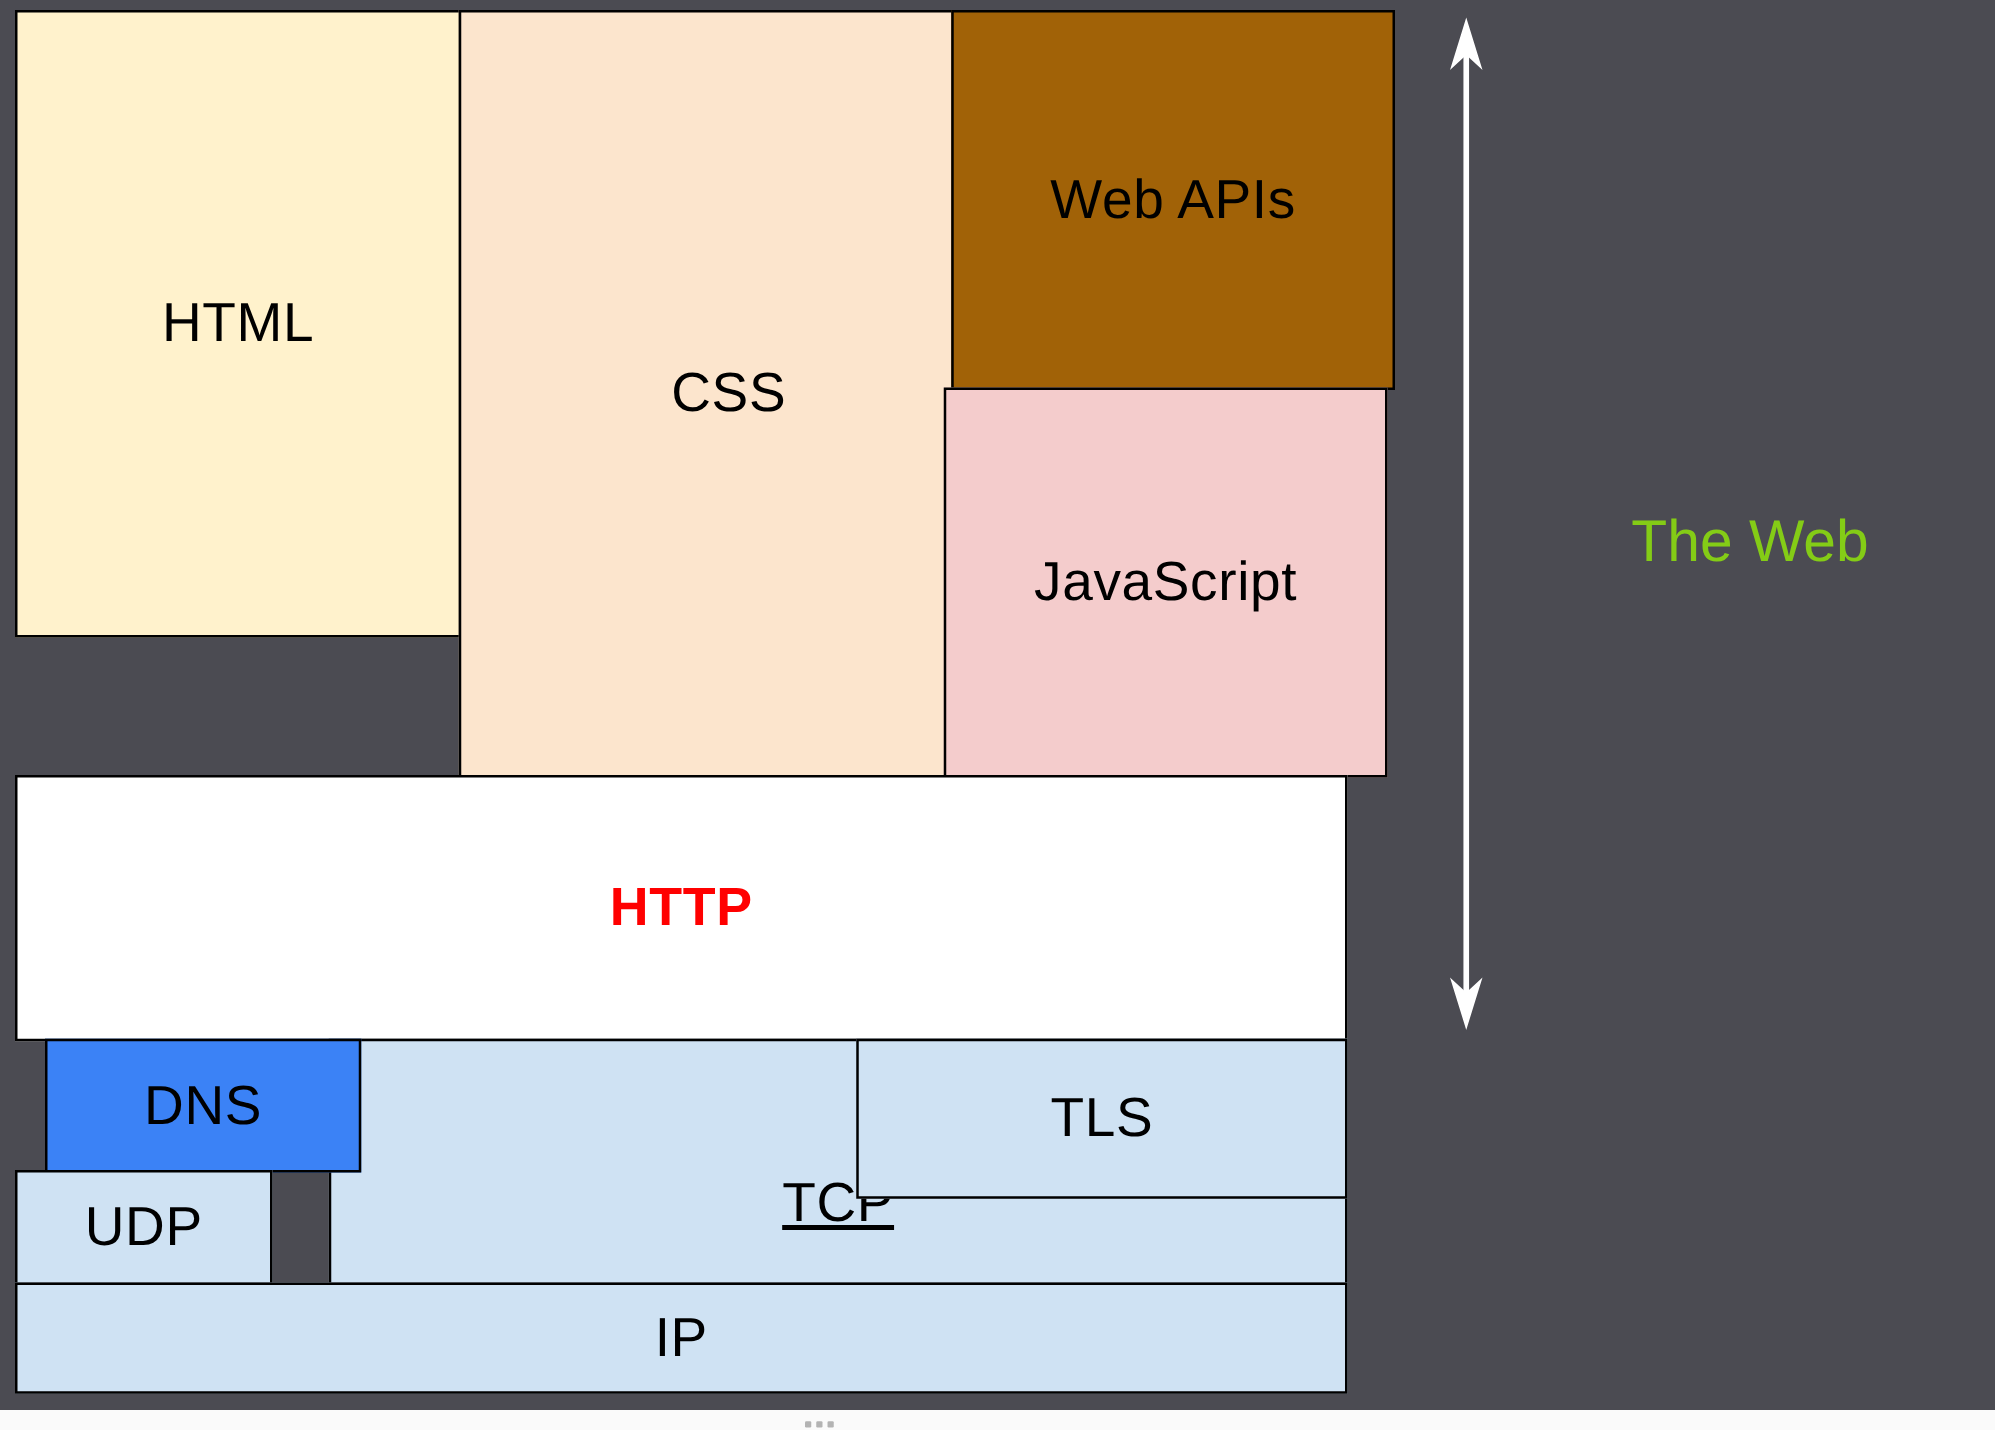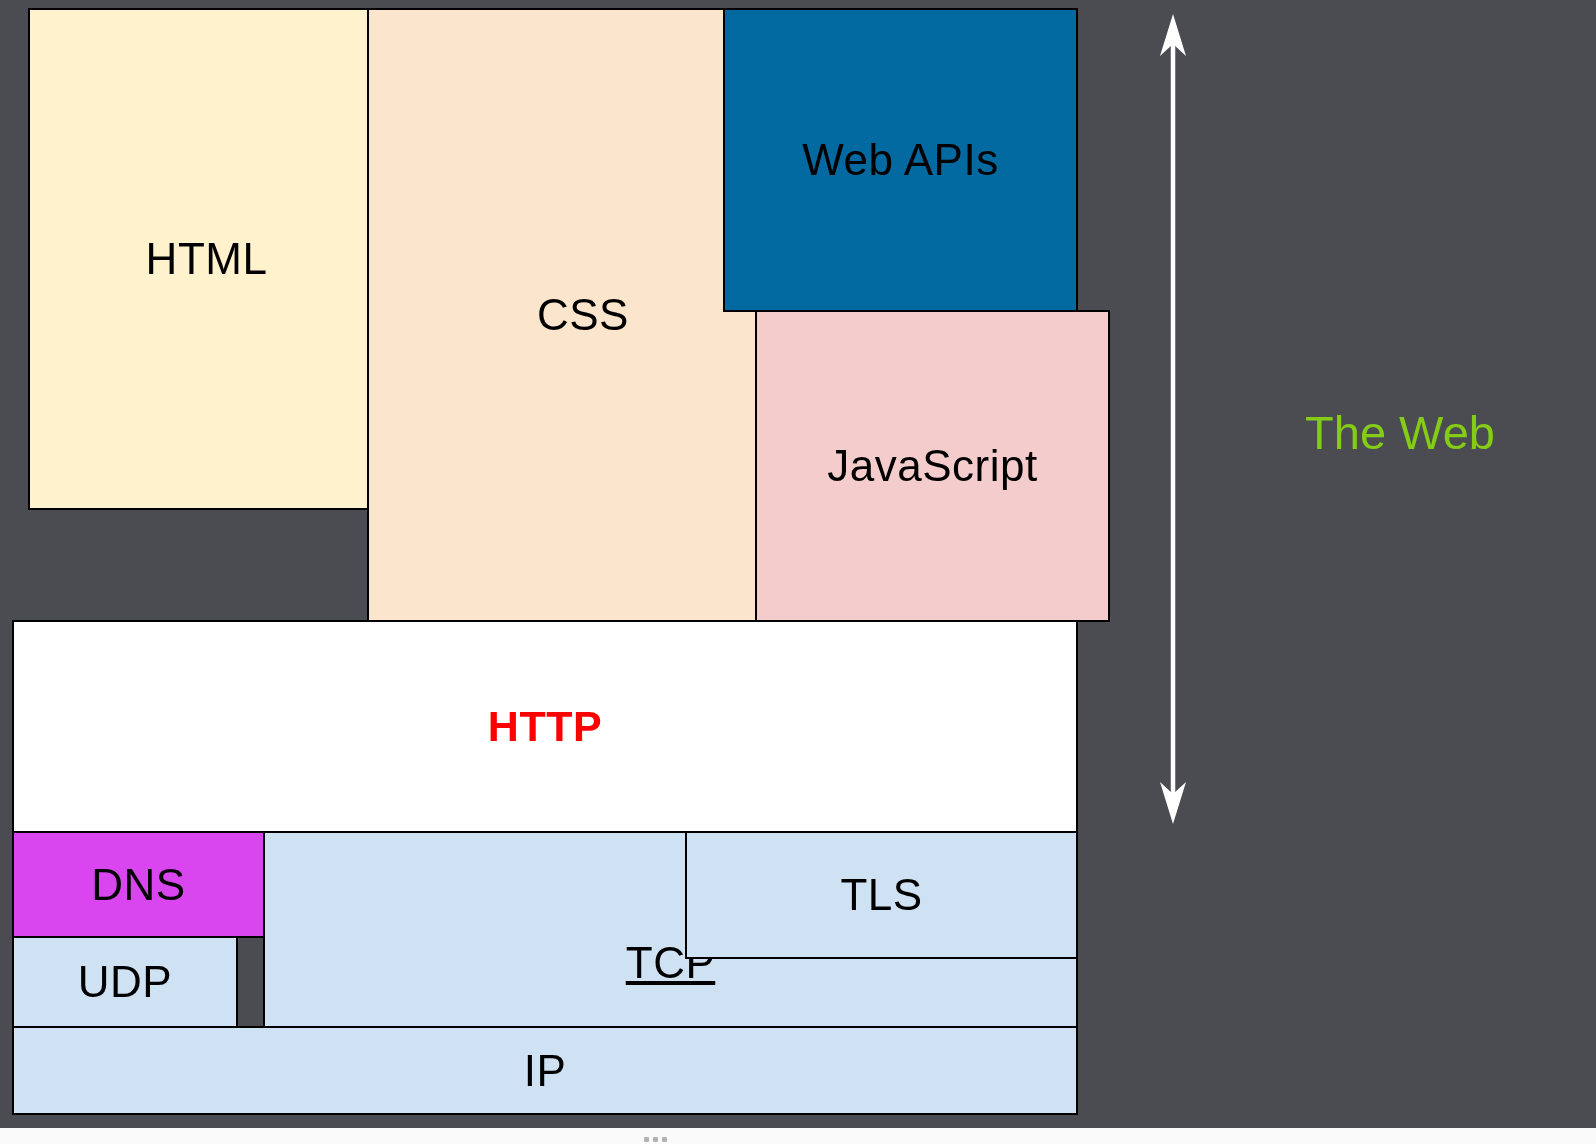--- a/index.html
+++ b/index.html
@@ -23,30 +23,30 @@
     align-items: center;
     justify-content: center;
   }
   .lbl {
     font-size: 44px;
     color: #000;
     letter-spacing: 0.5px;
     white-space: nowrap;
   }
   
-  .b-html       { left: 12px;  top: 8px;    width: 357px;  height: 502px; margin-left: 16px; }
+  .b-html       { left: 12px;  top: 8px;    width: 357px;  height: 502px; }
   .b-css        { left: 367px; top: 8px;    width: 432px;  height: 614px; }
   .b-webapis    { left: 723px; top: 8px;    width: 355px;  height: 304px; }
   .b-javascript { left: 723px; top: 310px;  width: 355px;  height: 312px; margin-left: 32px; }
   .b-http       { left: 12px;  top: 620px;  width: 1066px; height: 213px; }
   .b-http .lbl  { font-weight: bold; font-size: 43px; }
   .b-tcp        { left: 263px; top: 831px;  width: 815px;  height: 197px; padding-top: 66px; }
   .b-tls        { left: 685px; top: 831px;  width: 393px;  height: 128px; }
   .b-dns        { left: 12px;  top: 831px;  width: 253px;  height: 107px; }
-  .b-udp        { left: 12px;  top: 936px;  width: 226px;  height: 92px;  }
+  .b-udp        { left: 12px;  top: 936px;  width: 206px;  height: 92px;  }
   .b-ip         { left: 12px;  top: 1026px; width: 1066px; height: 89px;  }
 
   
   .arrow-wrap {
     position: absolute;
     left: 1157px;
     top: 10px;
     width: 32px;
     height: 818px;
     color: #fff; 
@@ -90,38 +90,38 @@
 <body>
 
 <div class="canvas" data-bind-bg="background.color" style="background-color: rgb(75, 75, 82);">
 
   <div class="box b-html" data-bind-bg="boxes.html.color" style="background-color: rgb(255, 242, 204);">
     <span class="lbl" data-bind="boxes.html.label">HTML</span>
   </div>
   <div class="box b-css" data-bind-bg="boxes.css.color" style="background-color: rgb(252, 229, 205);">
     <span class="lbl" data-bind="boxes.css.label">CSS</span>
   </div>
-  <div class="box b-webapis" data-bind-bg="boxes.web_apis.color" style="background-color: #0369a1;">
+  <div class="box b-webapis" data-bind-bg="boxes.web_apis.color" style="background-color: #a16207; margin-left: 38px;">
     <span class="lbl" data-bind="boxes.web_apis.label">Web APIs</span>
   </div>
   <div class="box b-javascript" data-bind-bg="boxes.javascript.color" style="background-color: rgb(244, 204, 204);">
     <span class="lbl" data-bind="boxes.javascript.label">JavaScript</span>
   </div>
 
   <div class="box b-http" data-bind-bg="boxes.http.color" style="background-color: rgb(255, 255, 255);">
     <span class="lbl" data-bind="boxes.http.label" style="color: rgb(255, 0, 0);">HTTP</span>
   </div>
 
   <div class="box b-tcp" data-bind-bg="boxes.tcp.color" style="background-color: rgb(207, 226, 243); text-decoration: underline;">
     <span class="lbl" data-bind="boxes.tcp.label">TCP</span>
   </div>
   <div class="box b-tls" data-bind-bg="boxes.tls.color" style="background-color: rgb(207, 226, 243);">
     <span class="lbl" data-bind="boxes.tls.label">TLS</span>
   </div>
-  <div class="box b-dns" data-bind-bg="boxes.dns.color" style="background-color: #d946ef;">
+  <div class="box b-dns" data-bind-bg="boxes.dns.color" style="background-color: #3b82f6; margin-left: 24px;">
     <span class="lbl" data-bind="boxes.dns.label">DNS</span>
   </div>
   <div class="box b-udp" data-bind-bg="boxes.udp.color" style="background-color: rgb(207, 226, 243);">
     <span class="lbl" data-bind="boxes.udp.label">UDP</span>
   </div>
   <div class="box b-ip" data-bind-bg="boxes.ip.color" style="background-color: rgb(207, 226, 243);">
     <span class="lbl" data-bind="boxes.ip.label">IP</span>
   </div>
 
   <div class="arrow-wrap" style="color: rgb(255, 255, 255);">

